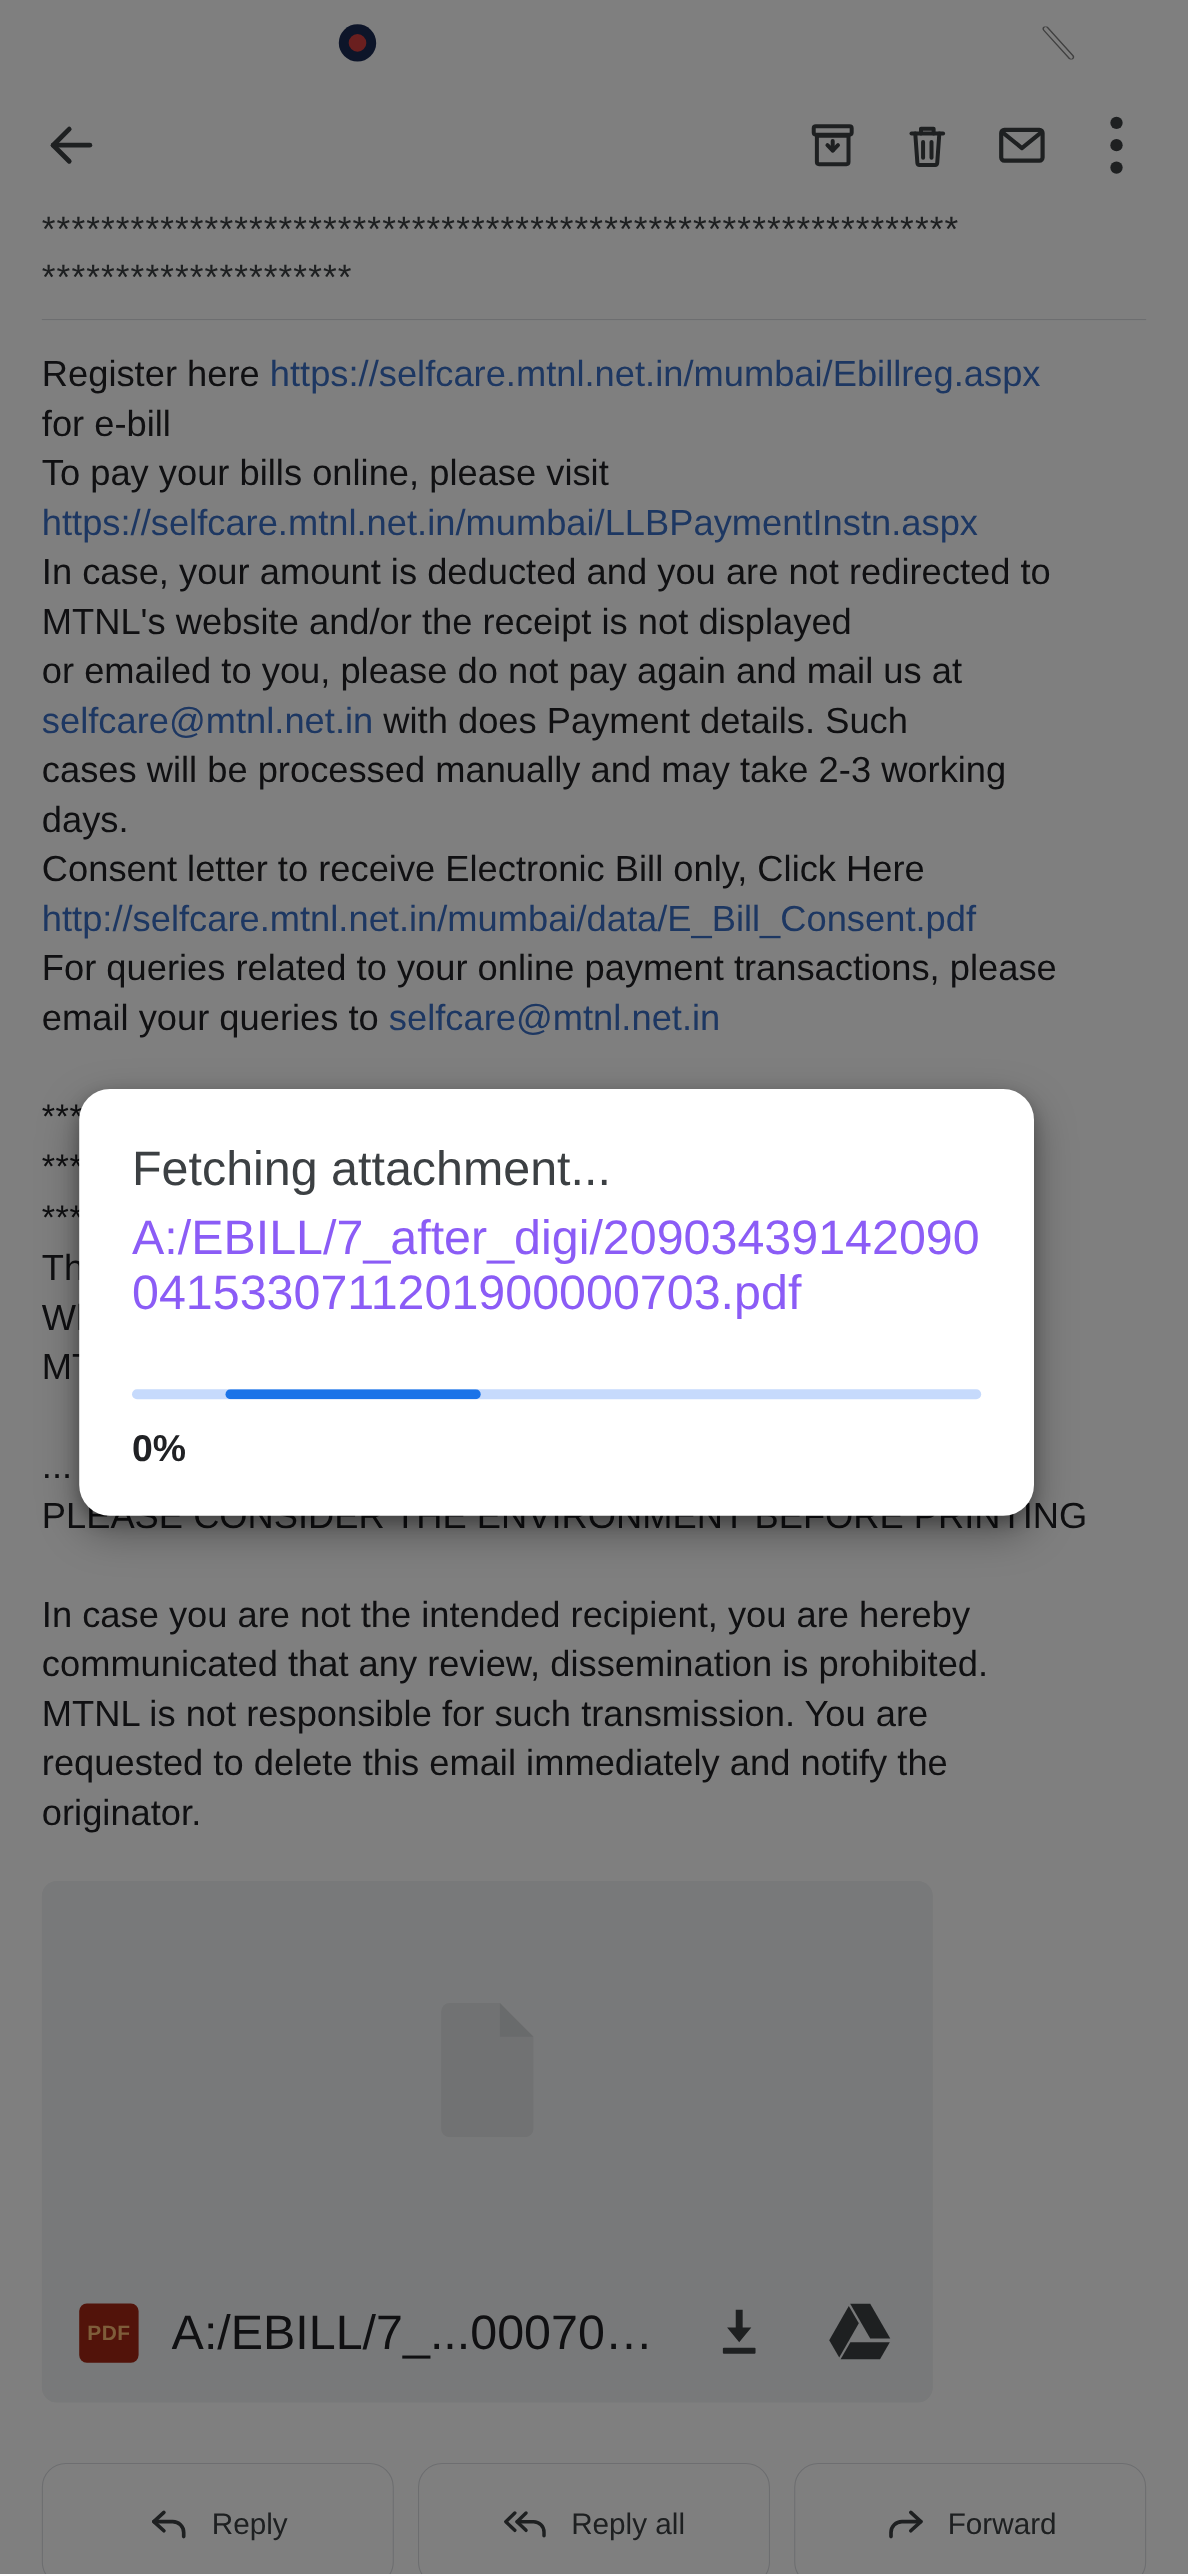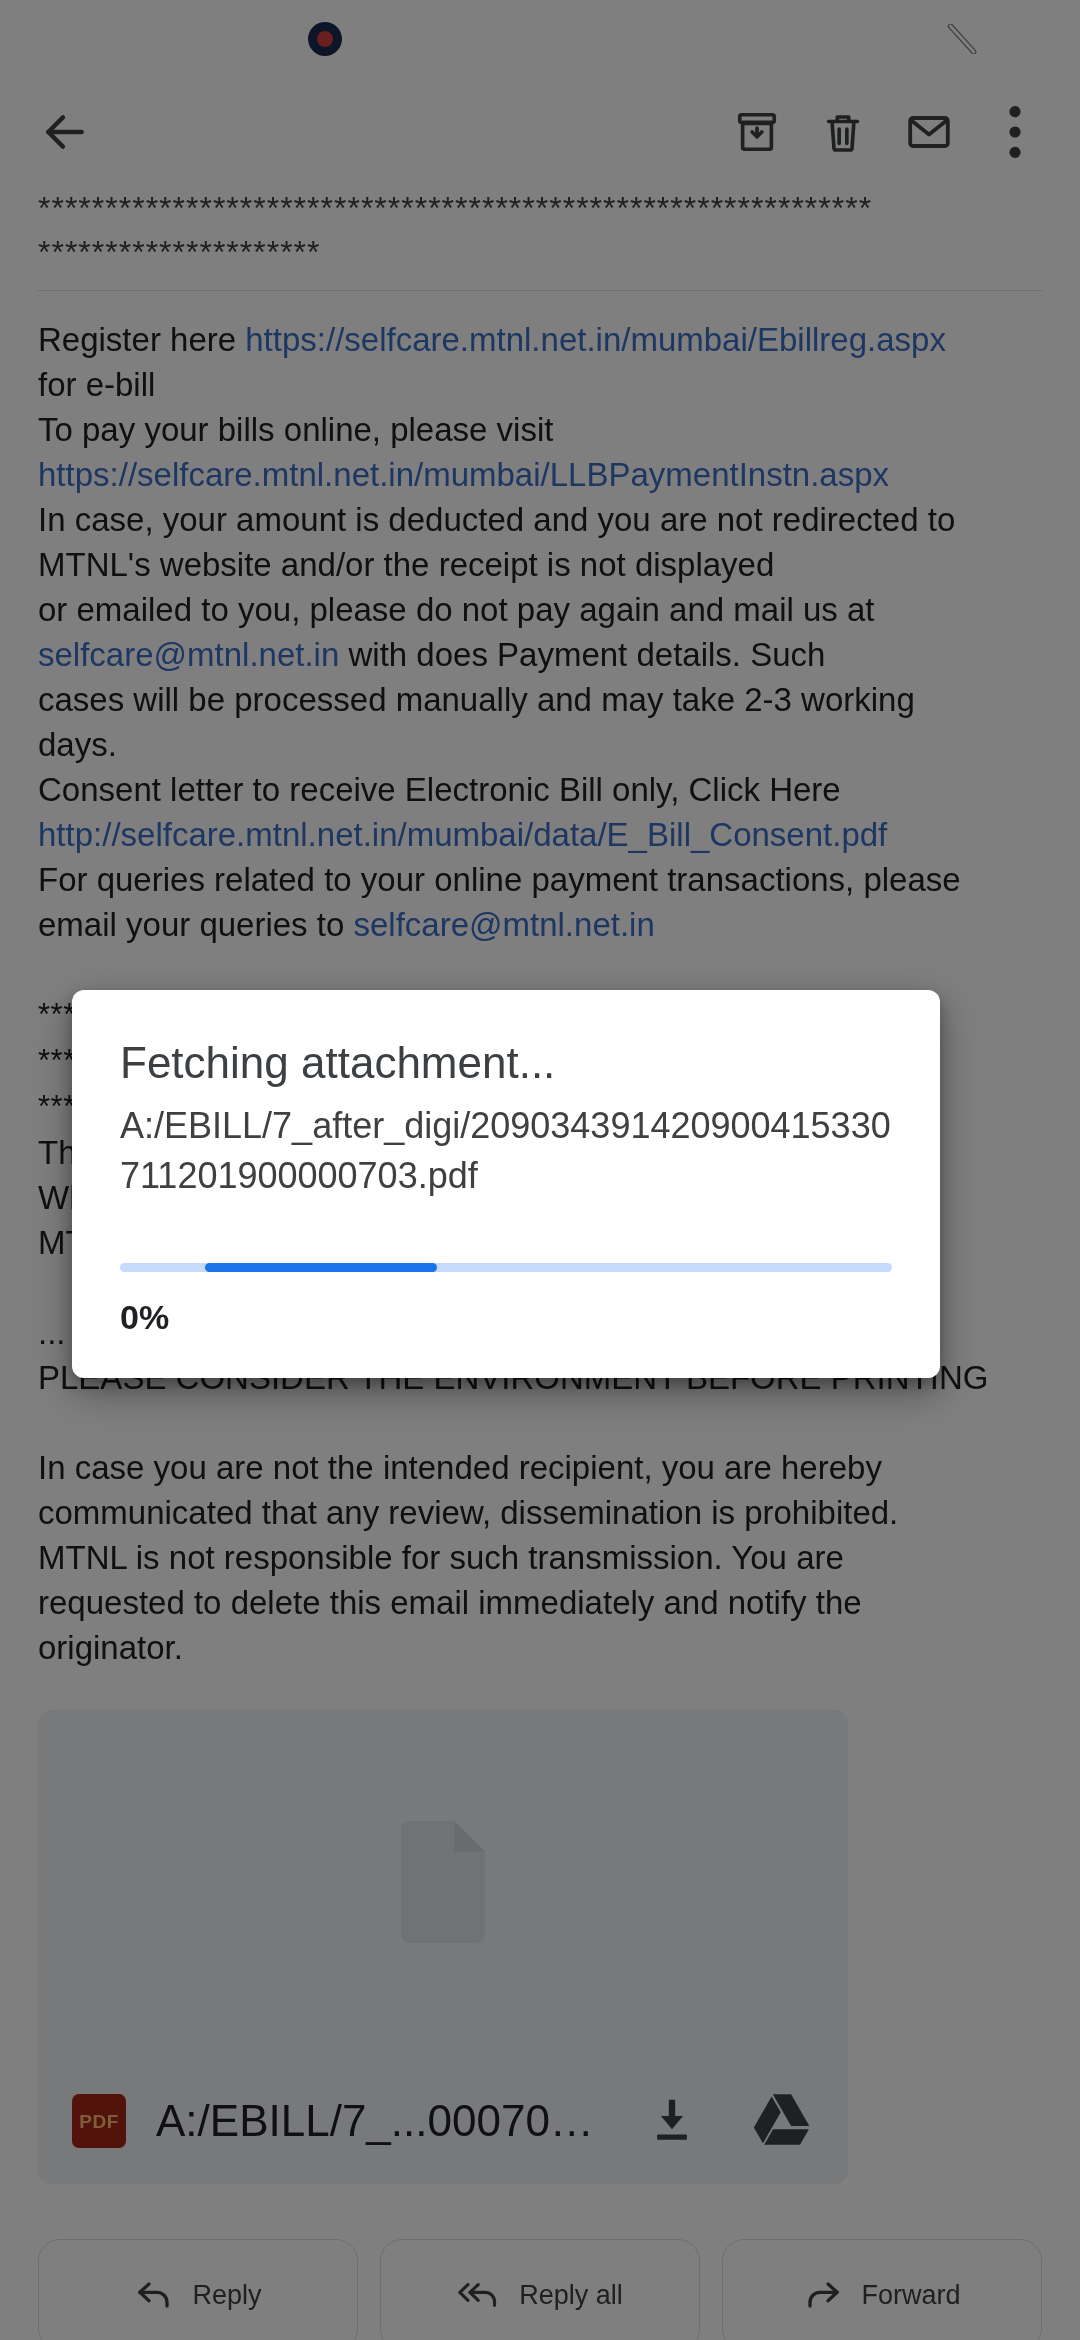--- a/index.html
+++ b/index.html
@@ -288,35 +288,35 @@
     z-index: 20;
   }
 
   
   #dialog {
     position: absolute;
     left: 72px;
     top: 990px;
     width: 868px;
     background: #ffffff;
-    border-radius: 12px;
+    border-radius: 28px;
     z-index: 30;
     box-shadow: 0 14px 38px rgba(0,0,0,0.35), 0 6px 14px rgba(0,0,0,0.25);
     padding: 48px 48px 44px 48px;
   }
   #dialog-title {
     font-size: 44px;
     color: #3c4043;
     line-height: 1.12;
     margin-bottom: 14px;
     letter-spacing: 0px;
   }
   #dialog-message {
-    font-size: 36px;
-    color: #404040;
+    font-size: 44px;
+    color: #8b5cf6;
     line-height: 50px;
     word-break: break-all;
   }
   #progress-wrap {
     margin-top: 62px;
   }
   #progress-track {
     position: relative;
     width: 100%;
     height: 9px;

